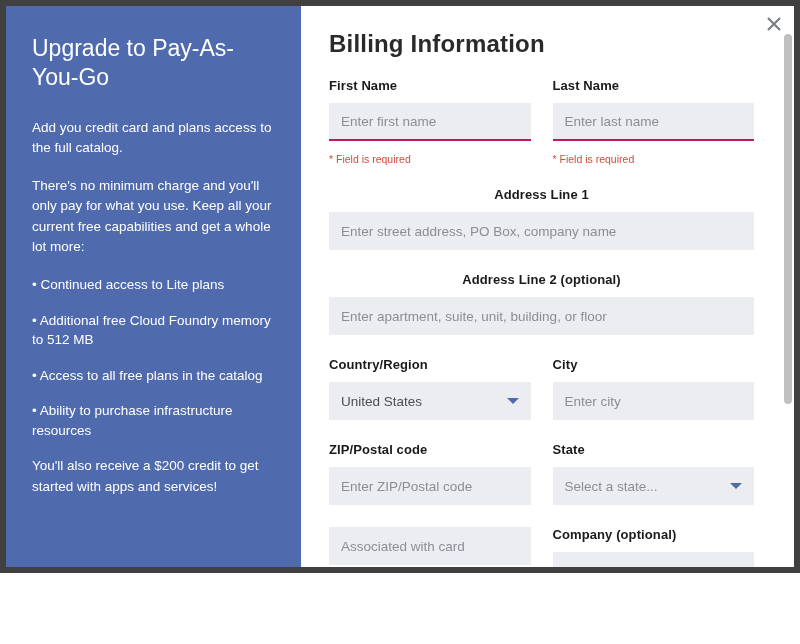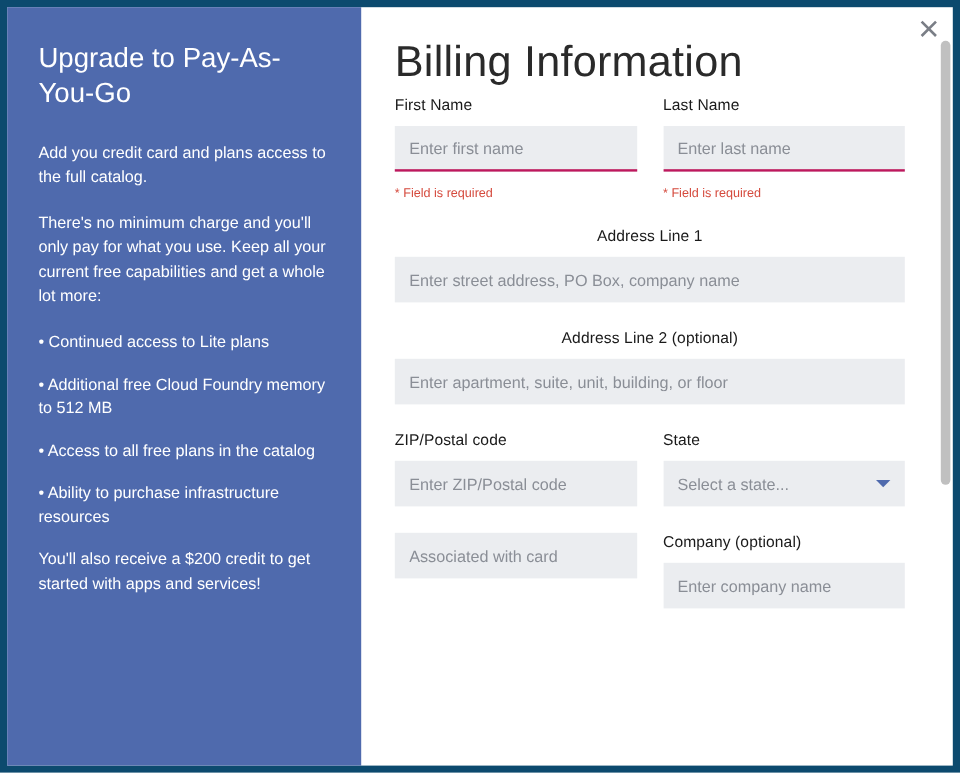--- a/index.html
+++ b/index.html
@@ -1,33 +1,33 @@
 <!DOCTYPE html>
 <html><head>
 <meta charset="utf-8">
 <style>
   * { box-sizing: border-box; margin: 0; padding: 0; }
   html, body { width: 800px; height: 644px; font-family: "Helvetica Neue", Arial, sans-serif; }
-  .frame { width: 800px; height: 644px; background: #0c4a6e; padding: 6px; position: relative; }
+  .frame { width: 800px; height: 573px; background: #404040; padding: 6px; position: relative; }
   .dialog { width: 100%; height: 100%; background: #fff; display: flex; position: relative; }
   .close-btn { position: absolute; top: 8px; right: 10px; width: 20px; height: 20px; cursor: pointer; z-index: 10; }
   .close-btn svg { width: 20px; height: 20px; }
   .scrollbar { position: absolute; right: 2px; top: 28px; width: 8px; height: 370px; background: #c0c0c0; border-radius: 4px; }
   .sidebar { width: 295px; background: #4f6aad; color: #fff; padding: 28px 24px 28px 26px; flex-shrink: 0; }
   .sidebar h1 { font-size: 23px; font-weight: 400; line-height: 1.25; margin-bottom: 26px; }
   .sidebar p { font-size: 13.5px; line-height: 1.5; margin-bottom: 18px; }
   .sidebar ul { list-style: none; }
   .sidebar li { font-size: 13.5px; line-height: 1.45; margin-bottom: 16px; padding-left: 0; }
   .sidebar li::before { content: "• "; }
   .main { flex: 1; padding: 24px 40px 10px 28px; overflow: hidden; position: relative; }
-  .main h2 { font-size: 36px; font-weight: 400; color: #2a2a2a; margin-bottom: 8px; letter-spacing: 0.2px; }
+  .main h2 { font-size: 24px; font-weight: 700; color: #2a2a2a; margin-bottom: 20px; letter-spacing: 0.2px; }
   .row { display: flex; gap: 22px; margin-bottom: 22px; }
   .field { flex: 1; display: flex; flex-direction: column; }
   .field-full { width: 100%; align-items: center; }
-  .label { font-size: 13px; font-weight: 400; color: #1a1a1a; margin-bottom: 10px; letter-spacing: 0.1px; }
+  .label { font-size: 13px; font-weight: 700; color: #1a1a1a; margin-bottom: 10px; letter-spacing: 0.1px; }
   .input { height: 38px; background: #ebedf0; border: none; padding: 0 12px; font-size: 13.5px; color: #2a2a2a; width: 100%; }
   .input::placeholder { color: #8a8e96; }
   .input.error { border-bottom: 2px solid #be185d; }
   .err-msg { font-size: 10.5px; color: #d54a3d; margin-top: 12px; }
   .err-msg::before { content: "* "; }
   .select { height: 38px; background: #ebedf0; border: none; padding: 0 12px; font-size: 13.5px; color: #4a4e56; width: 100%; display: flex; align-items: center; justify-content: space-between; cursor: pointer; }
   .select .placeholder { color: #8a8e96; }
   .chev { width: 0; height: 0; border-left: 6px solid transparent; border-right: 6px solid transparent; border-top: 6px solid #4f6aad; }
 </style>
 </head>
@@ -81,20 +81,33 @@
         </div>
       </div>
 
       <div class="row">
         <div class="field field-full">
           <label class="label">Address Line 2 (optional)</label>
           <input class="input" placeholder="Enter apartment, suite, unit, building, or floor" style="">
         </div>
       </div>
 
+      <div class="row">
+        <div class="field">
+          <label class="label">Country/Region</label>
+          <div class="select">
+            <span>United States</span>
+            <span class="chev"></span>
+          </div>
+        </div>
+        <div class="field">
+          <label class="label">City</label>
+          <input class="input" placeholder="Enter city" style="">
+        </div>
+      </div>
 
       <div class="row">
         <div class="field">
           <label class="label">ZIP/Postal code</label>
           <input class="input" placeholder="Enter ZIP/Postal code" style="">
         </div>
         <div class="field">
           <label class="label">State</label>
           <div class="select">
             <span class="placeholder">Select a state...</span>

